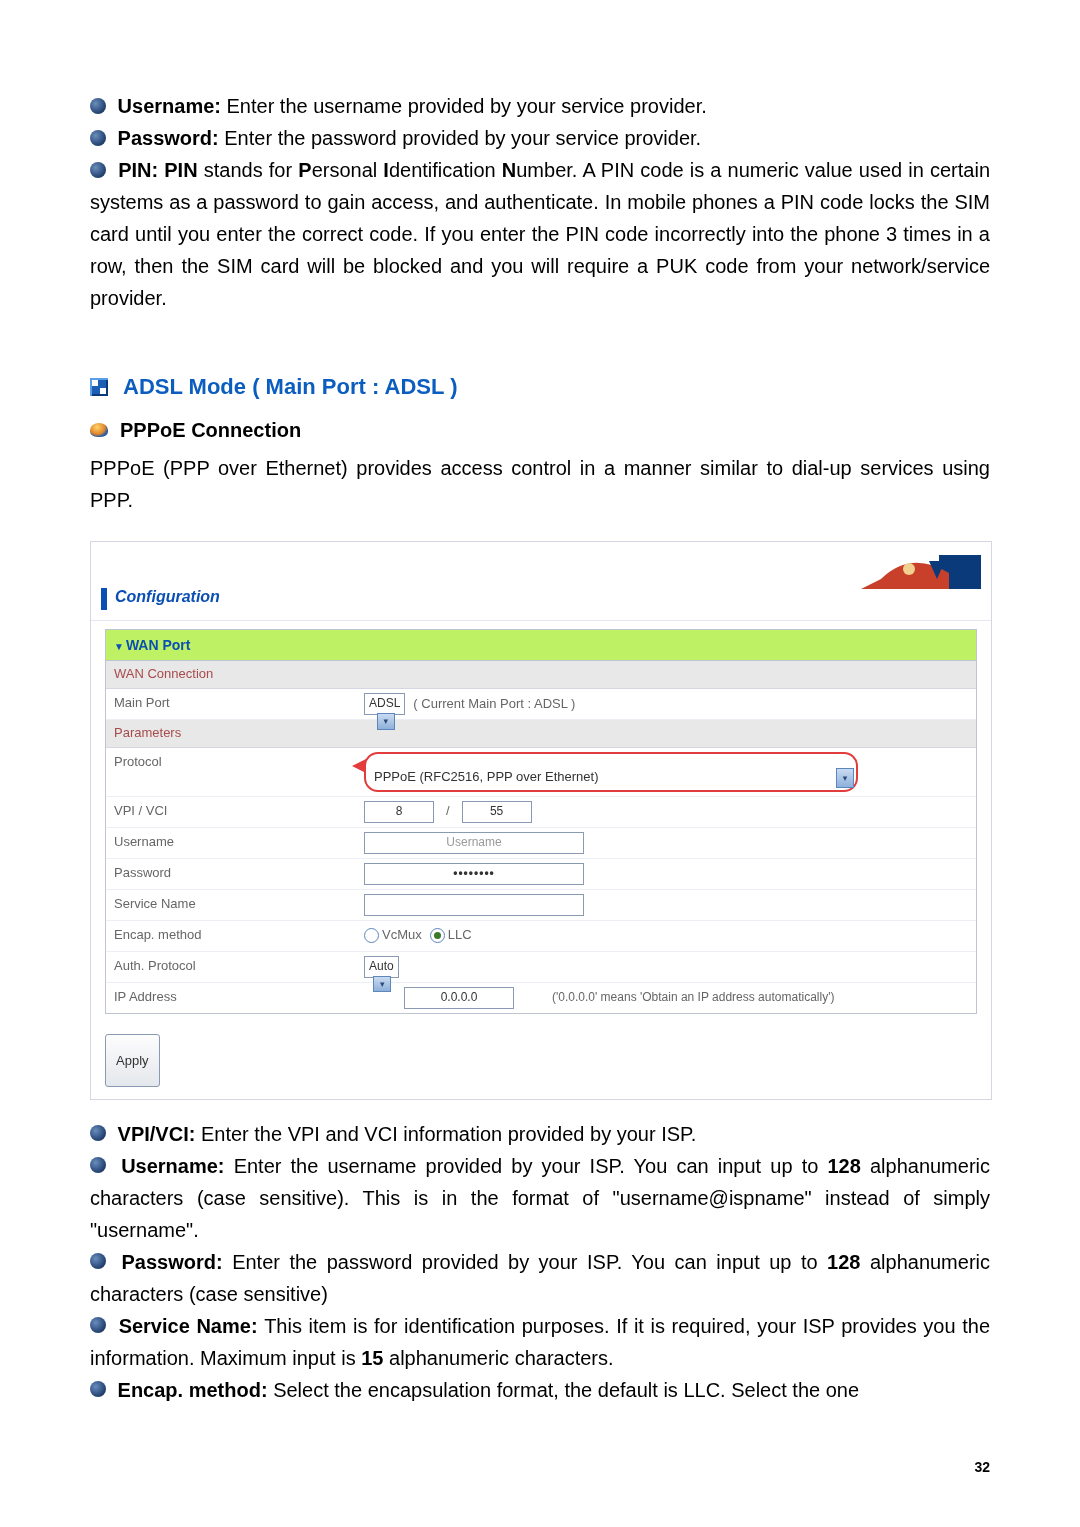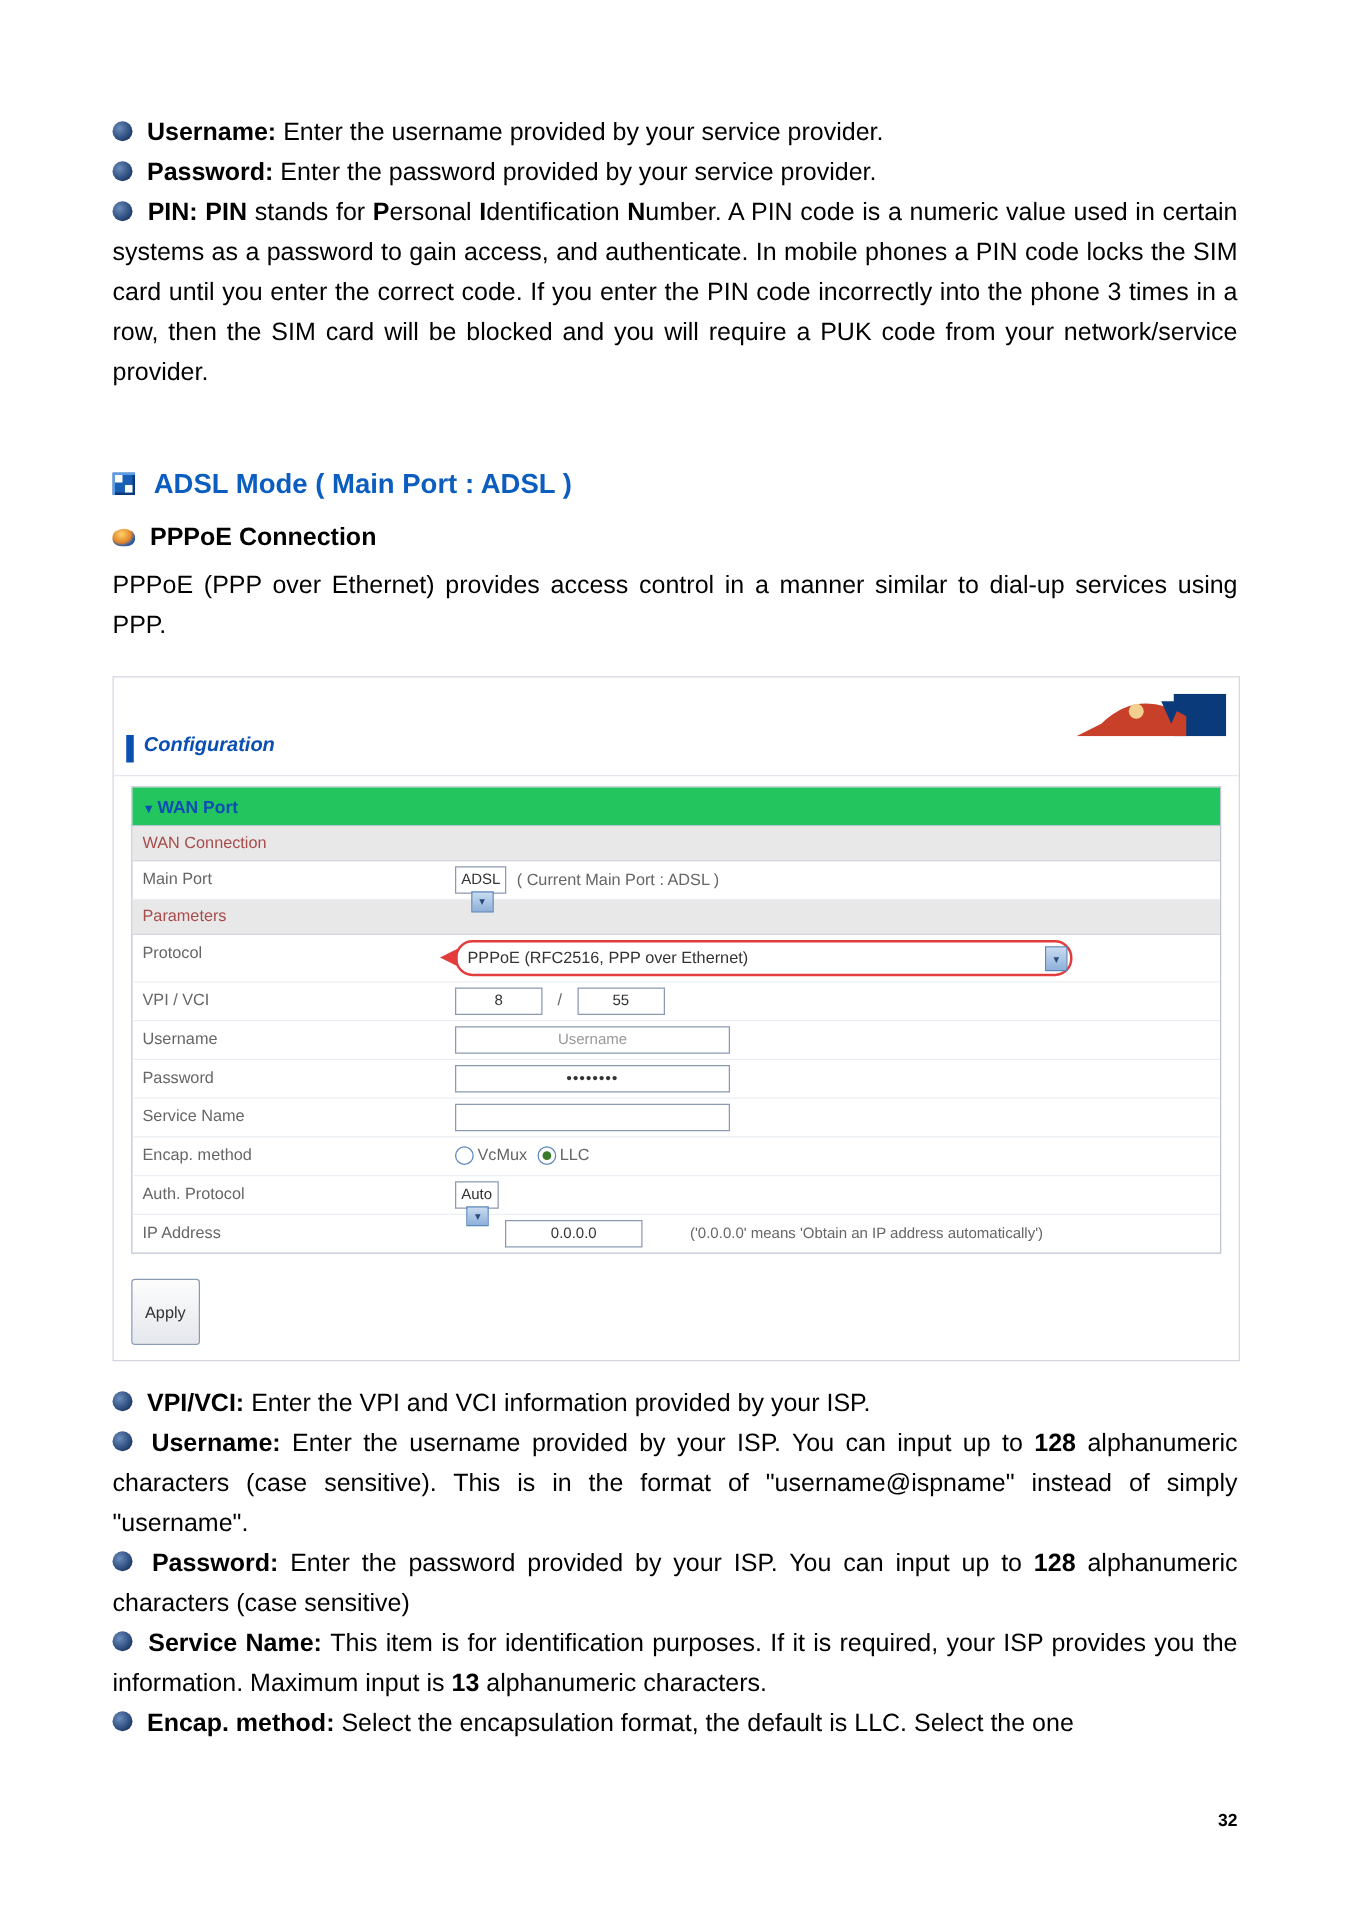--- a/index.html
+++ b/index.html
@@ -119,21 +119,21 @@
     font-style: italic;
   }
   .logo {
     font-size: 28px;
   }
   .inner {
     margin: 8px 14px 12px 14px;
     border: 1px solid #bfc4d1;
   }
   .wan-header {
-    background: #22c55e;
+    background: #bef264;
     color: #0b4fb4;
     font-weight: bold;
     font-size: 14px;
     padding: 4px 8px;
     border-bottom: 1px solid #bfc4d1;
   }
   .wan-header .tri {
     font-size: 10px;
     margin-right: 2px;
   }
@@ -184,21 +184,21 @@
     justify-content: center;
     font-size: 9px;
     color: #2a4a7a;
     margin-left: 2px;
   }
   .protocol-select {
     border: 2px solid #e23c3c;
     border-radius: 14px;
     display: flex;
     align-items: center;
-    padding: 1px 2px 0 8px;
+    padding: 12px 2px 0 8px;
     height: 24px;
     position: relative;
     width: 480px;
   }
   .protocol-select::before {
     content: '';
     position: absolute;
     left: -14px;
     top: 5px;
     width: 0; height: 0;
@@ -410,21 +410,21 @@
       <span class="bold">Username: </span><span>Enter the username provided by your ISP. You can input up to </span><span class="bold">128</span><span> alphanumeric characters (case sensitive). This is in the format of "username@ispname" instead of simply "username".</span>
     </span>
 
     <span class="bullet-line">
       <span class="globe-bullet"></span>
       <span class="bold">Password: </span><span>Enter the password provided by your ISP. You can input up to </span><span class="bold">128</span><span> alphanumeric characters (case sensitive)</span>
     </span>
 
     <span class="bullet-line">
       <span class="globe-bullet"></span>
-      <span class="bold">Service Name: </span><span>This item is for identification purposes. If it is required, your ISP provides you the information. Maximum input is </span><span class="bold">13</span><span> alphanumeric characters.</span>
+      <span class="bold">Service Name: </span><span>This item is for identification purposes. If it is required, your ISP provides you the information. Maximum input is </span><span class="bold">15</span><span> alphanumeric characters.</span>
     </span>
 
     <span class="bullet-line">
       <span class="globe-bullet"></span>
       <span class="bold">Encap. method: </span><span>Select the encapsulation format, the default is LLC. Select the one</span>
     </span>
   </div>
 
   <div class="page-num">32</div>
 </div>

